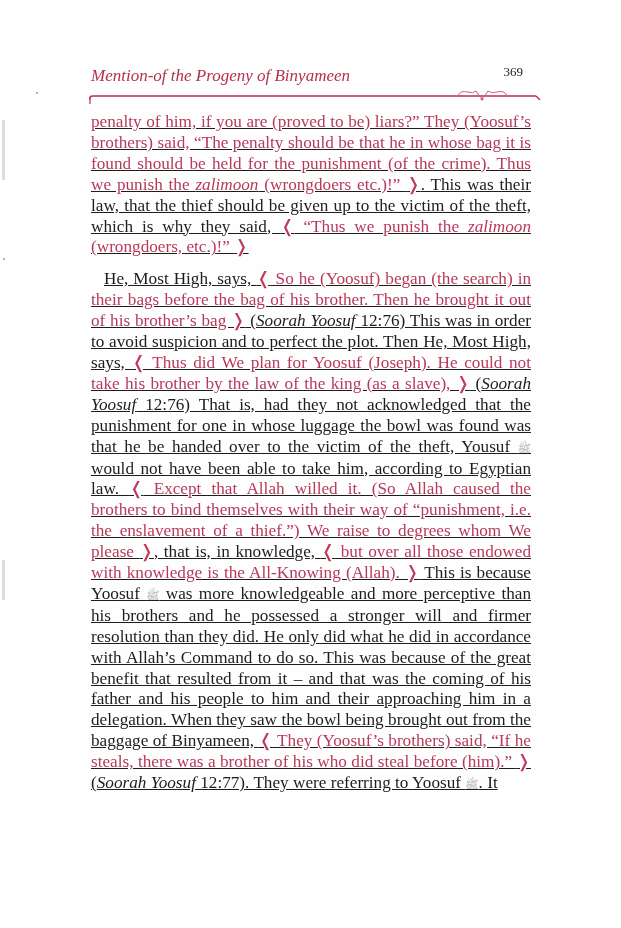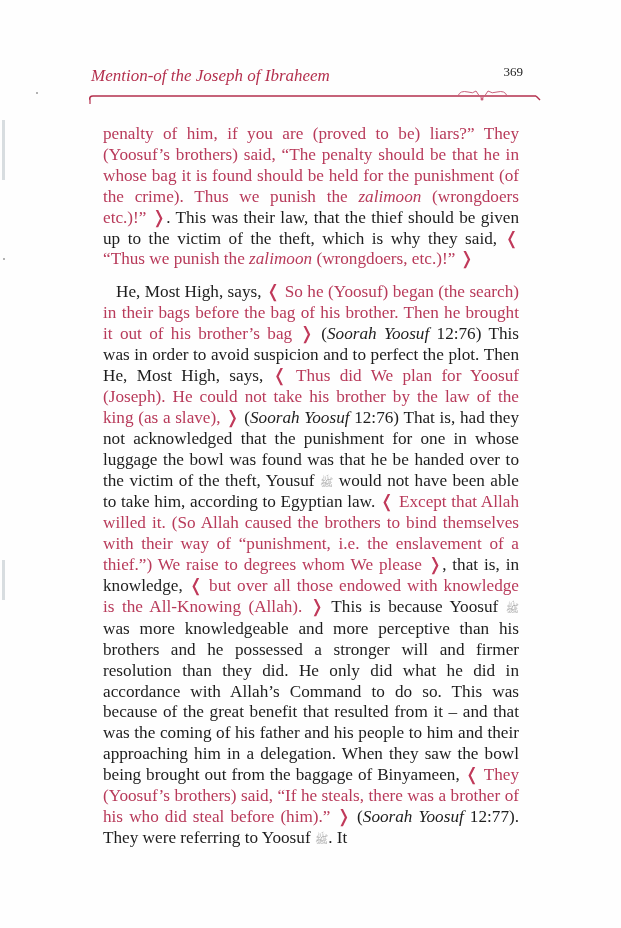--- a/index.html
+++ b/index.html
@@ -5,38 +5,38 @@
   html, body { margin: 0; padding: 0; background: #ffffff; }
   body { width: 621px; height: 928px; position: relative; overflow: hidden; font-family: "Liberation Serif", "DejaVu Serif", serif; }
   .page { position: absolute; left: 0; top: 0; width: 621px; height: 928px; background: #fefefe; }
   .edge-mark { position: absolute; left: 2px; width: 3px; background: #d8dde0; }
   .dot { position: absolute; width: 2px; height: 2px; background: #999; border-radius: 50%; }
   .header { position: absolute; left: 88px; top: 62px; width: 455px; height: 44px; }
   .running-head { position: absolute; left: 3px; top: 4px; font-style: italic; font-size: 17px; color: #b4304e; }
   .page-number { position: absolute; right: 20px; top: 2px; font-size: 13px; color: #222; }
   .rule { position: absolute; left: 0; top: 28px; width: 453px; height: 16px; }
   .body-text { position: absolute; left: 91px; top: 112px; width: 440px; font-size: 17.2px; line-height: 20.9px; color: #1d1d1d; text-align: justify; }
-  .body-text p { margin: 12px; }
+  .body-text p { margin: 0; text-decoration: underline; }
   .body-text p.para2 { margin-top: 11px; text-indent: 13px; }
   .q { color: #b83a5a; }
   .br { color: #c0395a; }
   .it { font-style: italic; }
   .seal { font-size: 11px; color: #a0a0a0; letter-spacing: -1px; }
 </style>
 </head>
 <body>
 
 <div class="page">
   <div class="edge-mark" style="top:120px;height:60px;"></div>
   <div class="edge-mark" style="top:560px;height:40px;"></div>
   <div class="dot" style="left:36px;top:92px;"></div>
   <div class="dot" style="left:3px;top:258px;"></div>
 
   <div class="header">
-    <span class="running-head">Mention-of the Joseph of Ibraheem</span>
+    <span class="running-head">Mention-of the Progeny of Binyameen</span>
     <span class="page-number">369</span>
     <svg class="rule" viewBox="0 0 453 16" width="453" height="16">
       <path d="M2 10 Q1 6 5 6 L448 6" stroke="#b4304e" stroke-width="1.6" fill="none"></path>
       <path d="M448 6 L452 10" stroke="#b4304e" stroke-width="1.4" fill="none"></path>
       <path d="M2 10 L2 14" stroke="#b4304e" stroke-width="1.2" fill="none"></path>
       <path d="M370 6 Q372 0 380 2 Q385 4 388 1 M400 1 Q404 4 409 2 Q417 0 419 6" stroke="#c8607a" stroke-width="1" fill="none"></path>
       <path d="M388 1 L392 7 L396 7 L400 1" stroke="#c8607a" stroke-width="1" fill="none"></path>
       <circle cx="394" cy="9" r="1.5" fill="#c8607a"></circle>
     </svg>
   </div>

